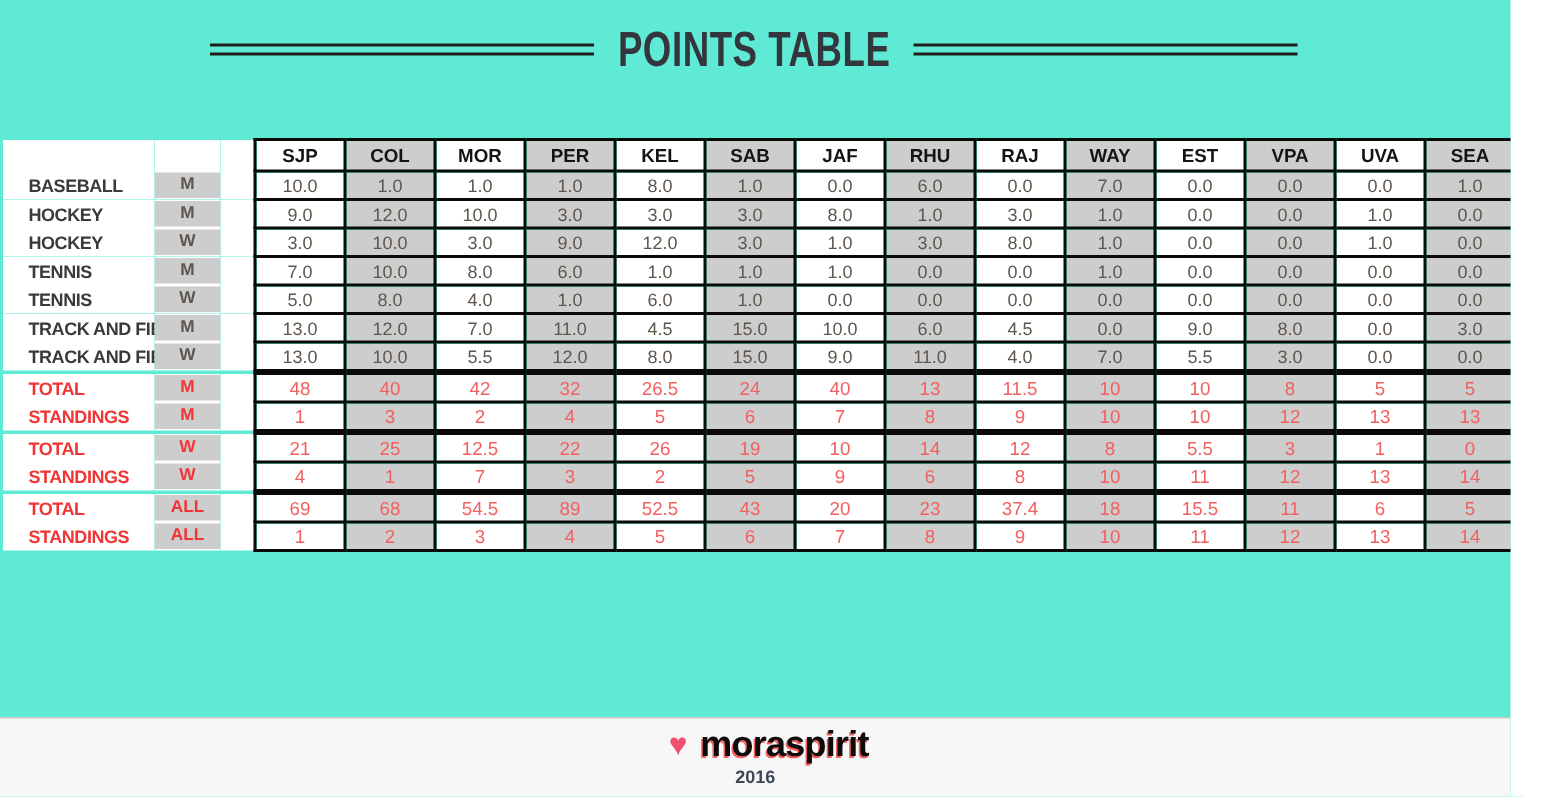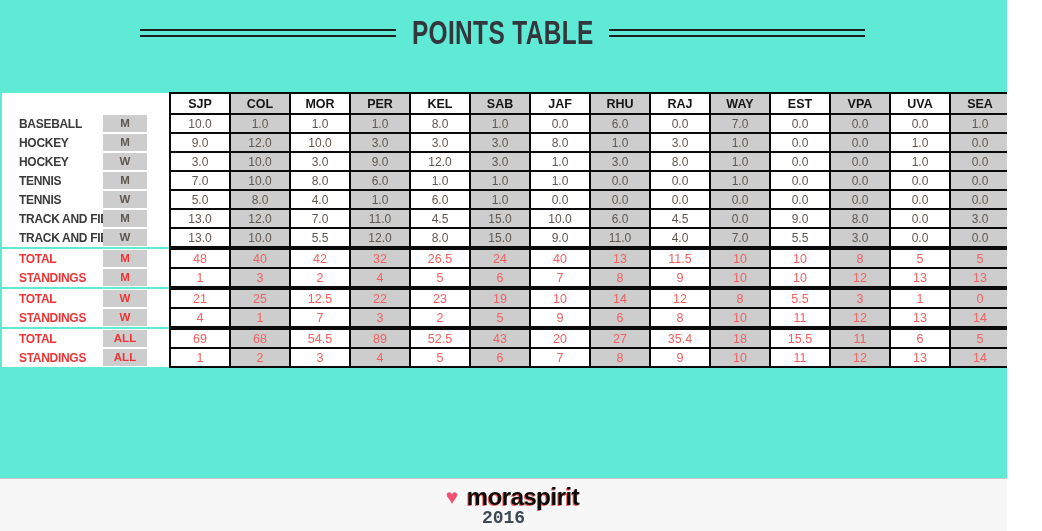--- a/index.html
+++ b/index.html
@@ -117,25 +117,24 @@
   }
   .brand-name { text-shadow: -1px 1px 0 var(--value-red, #f26060); }
   .heart {
     color: var(--heart-pink, #f04f6f);
     font-size: 21px;
     margin-right: 9px;
     text-shadow: none;
     vertical-align: 1px;
   }
   .year {
-    font-size: 18px;
+    font-size: 12px;
     font-weight: bold;
     color: #3e4956;
     line-height: 16px;
-    font-family: Liberation Mono, monospace;
   }
 </style>
 </head>
 <body>
 
 <div class="page">
 
   <div class="title-row">
     <span class="dline"></span>
     <h1 class="title">POINTS TABLE</h1>
@@ -367,21 +366,21 @@
             <tr>
               <td class="label-cell red-label">TOTAL</td>
               <td class="badge-cell">
                 <span class="badge red-badge">W</span>
               </td>
               <td class="spacer-cell"></td>
               <td class="vcell red-val">21</td>
               <td class="vcell shade red-val">25</td>
               <td class="vcell red-val">12.5</td>
               <td class="vcell shade red-val">22</td>
-              <td class="vcell red-val">23</td>
+              <td class="vcell red-val">26</td>
               <td class="vcell shade red-val">19</td>
               <td class="vcell red-val">10</td>
               <td class="vcell shade red-val">14</td>
               <td class="vcell red-val">12</td>
               <td class="vcell shade red-val">8</td>
               <td class="vcell red-val">5.5</td>
               <td class="vcell shade red-val">3</td>
               <td class="vcell red-val">1</td>
               <td class="vcell shade red-val">0</td>
             </tr>
@@ -416,22 +415,22 @@
                 <span class="badge red-badge">ALL</span>
               </td>
               <td class="spacer-cell"></td>
               <td class="vcell red-val">69</td>
               <td class="vcell shade red-val">68</td>
               <td class="vcell red-val">54.5</td>
               <td class="vcell shade red-val">89</td>
               <td class="vcell red-val">52.5</td>
               <td class="vcell shade red-val">43</td>
               <td class="vcell red-val">20</td>
-              <td class="vcell shade red-val">27</td>
-              <td class="vcell red-val">35.4</td>
+              <td class="vcell shade red-val">23</td>
+              <td class="vcell red-val">37.4</td>
               <td class="vcell shade red-val">18</td>
               <td class="vcell red-val">15.5</td>
               <td class="vcell shade red-val">11</td>
               <td class="vcell red-val">6</td>
               <td class="vcell shade red-val">5</td>
             </tr>
             <tr>
               <td class="label-cell red-label">STANDINGS</td>
               <td class="badge-cell">
                 <span class="badge red-badge">ALL</span>

